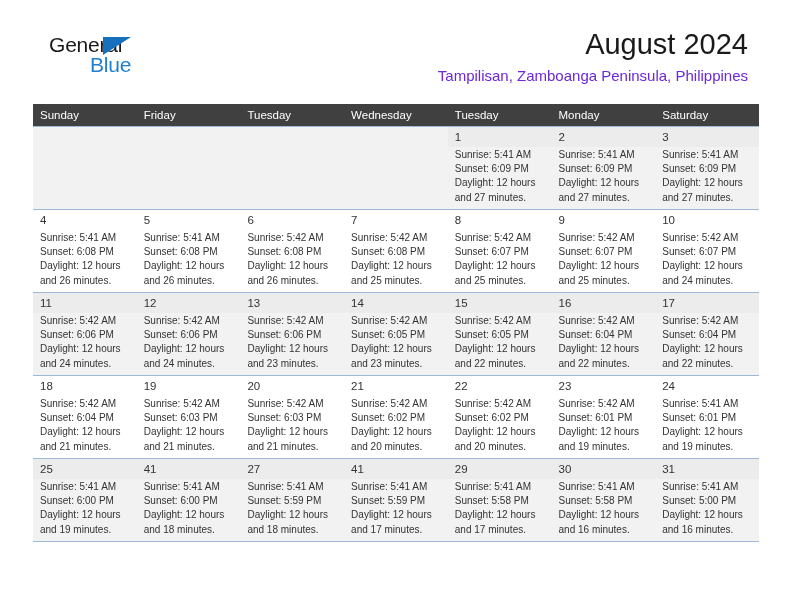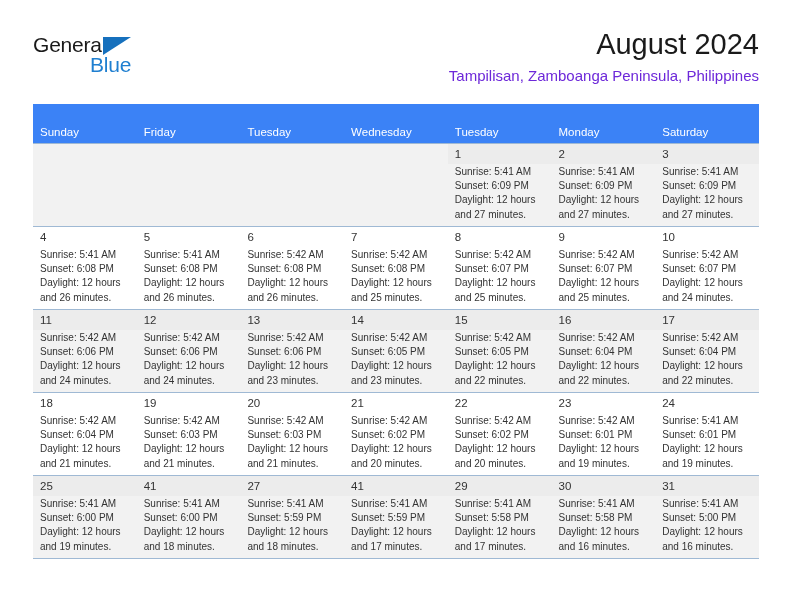--- a/index.html
+++ b/index.html
@@ -29,21 +29,21 @@
   }
   .brand {
     position: absolute;
     left: 0;
     top: 33px;
     width: 180px;
     height: 48px;
   }
   .brand-general {
     position: absolute;
-    left: 0;
+    left: 16px;
     top: 0;
     font-size: 21px;
     letter-spacing: -0.2px;
     color: #1a1a1a;
     font-family: "Liberation Sans", sans-serif;
   }
   .brand-triangle {
     position: absolute;
     left: 70px;
     top: 4px;
@@ -56,21 +56,21 @@
     position: absolute;
     left: 57px;
     top: 20px;
     font-size: 21px;
     letter-spacing: -0.2px;
     color: #1f7fd0;
     font-family: "Liberation Sans", sans-serif;
   }
   .titles {
     position: absolute;
-    right: 0;
+    right: 11px;
     top: 27px;
     text-align: right;
   }
   .cal-title {
     font-size: 29px;
     line-height: 34px;
     color: #1a1a1a;
     font-weight: normal;
     margin: 0;
   }
@@ -82,26 +82,26 @@
     font-weight: normal;
   }
 
   
   table.calendar {
     width: 726px;
     border-collapse: collapse;
     table-layout: fixed;
   }
   table.calendar th {
-    background: #3b82f6;
+    background: #404040;
     color: #ffffff;
     font-weight: normal;
     font-size: 11.5px;
     text-align: left;
-    padding: 22px 0 5px 7px;
+    padding: 5px 0 5px 7px;
     height: 12px;
     border: none;
   }
   td.day {
     vertical-align: top;
     height: 82px;
     padding: 0;
     border-top: 1px solid #9fb9d4;
     border-bottom: 1px solid #9fb9d4;
     background: #ffffff;

